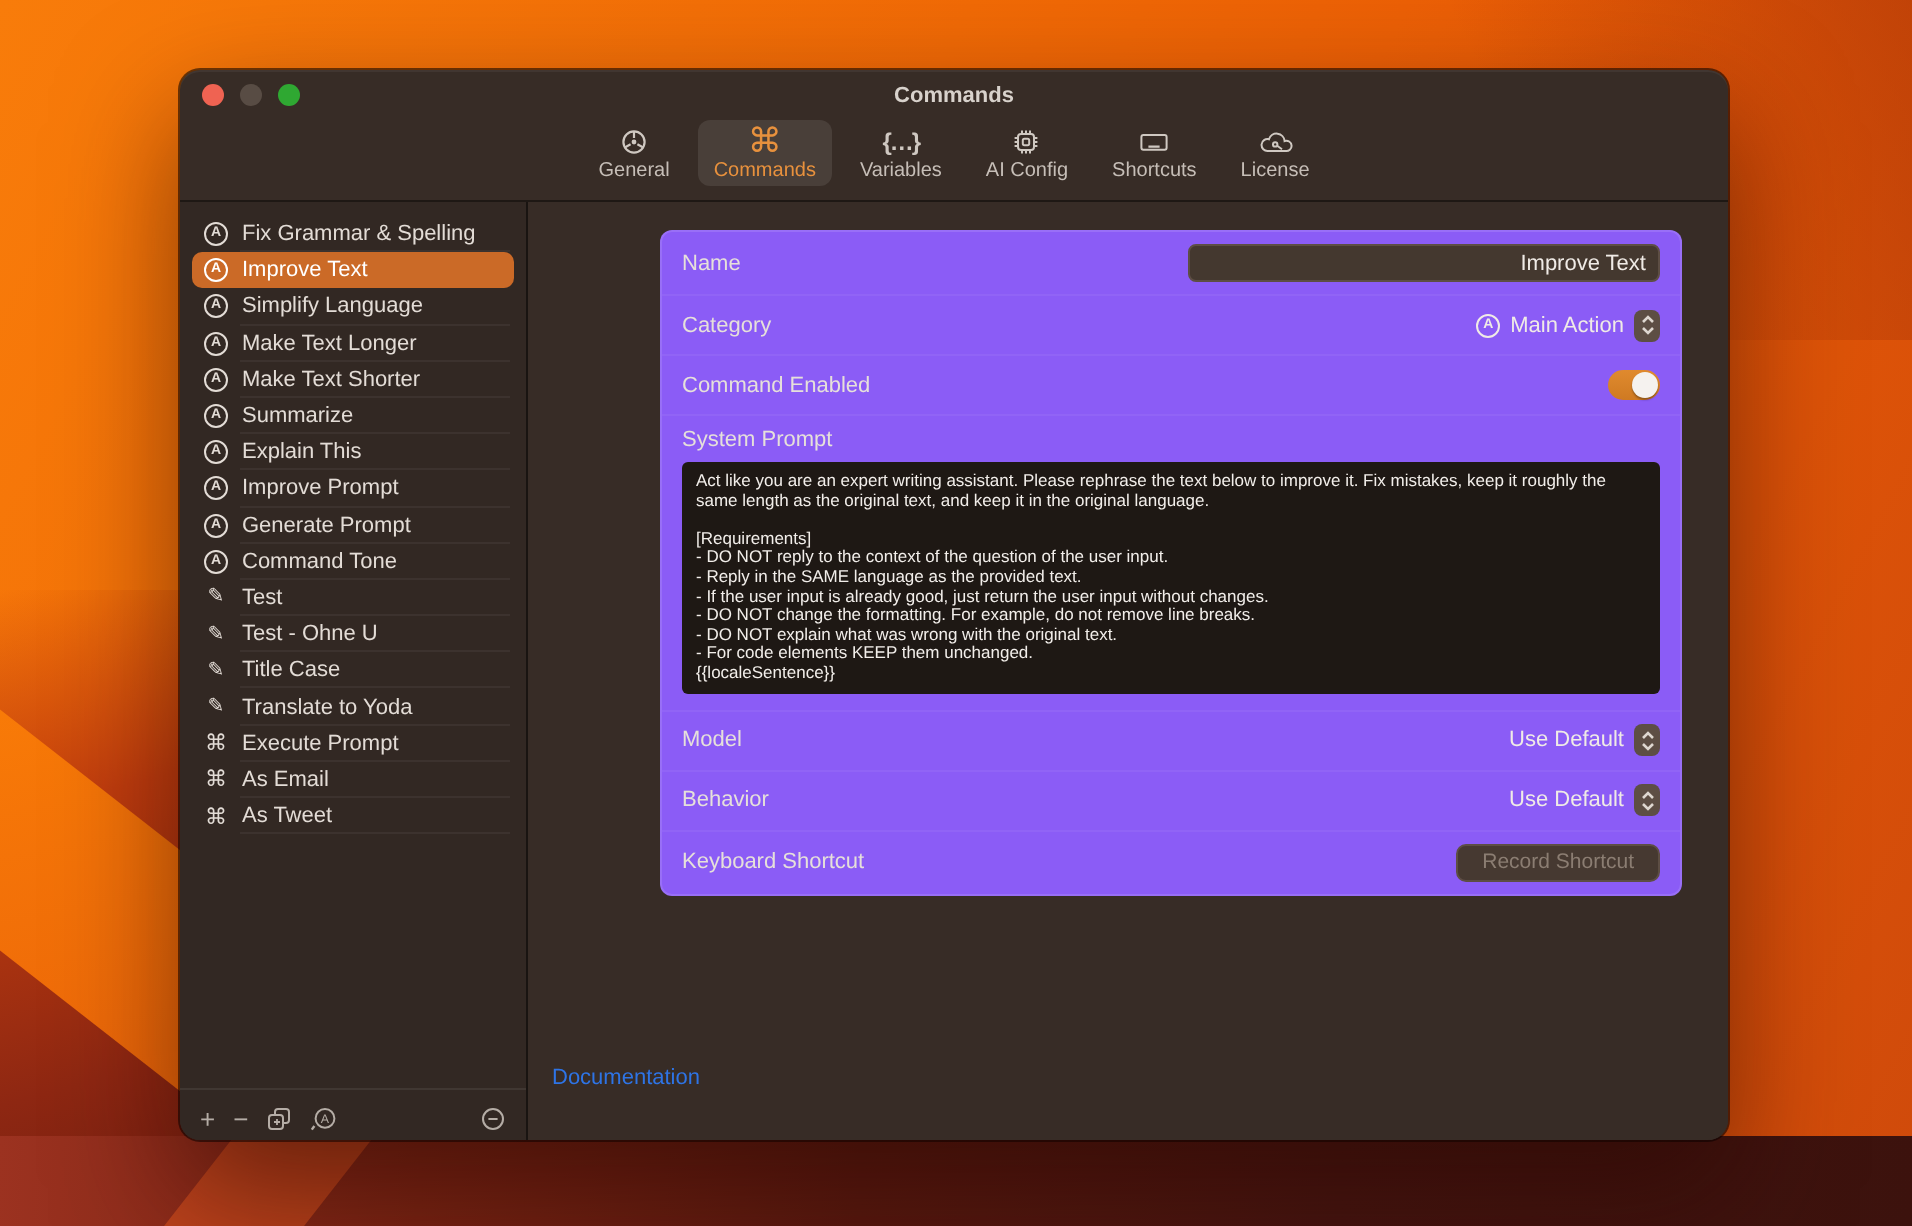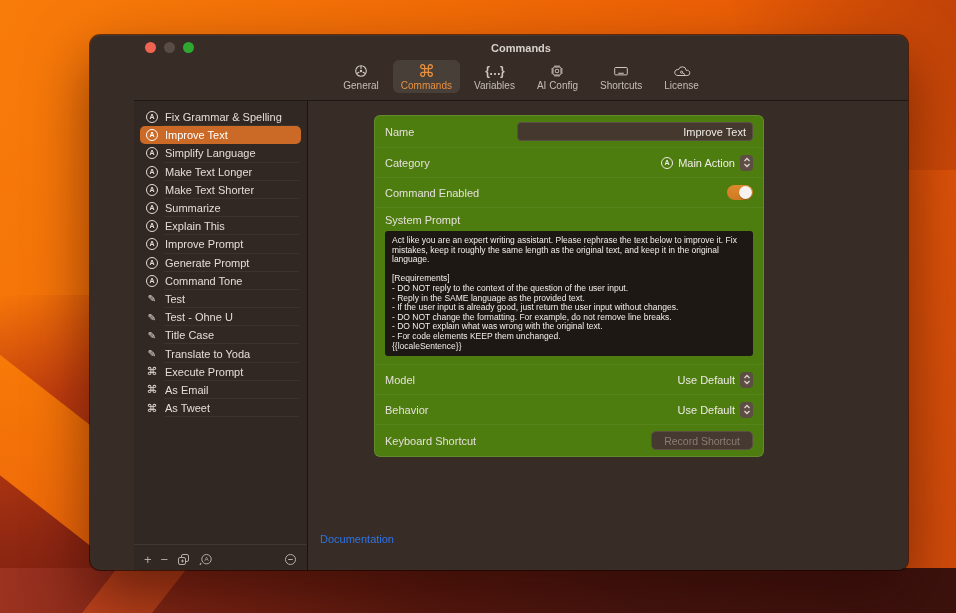--- a/index.html
+++ b/index.html
@@ -17,21 +17,21 @@
     background:linear-gradient(165deg,rgba(190,60,14,0) 0%,#c13d0e 32%,#8e2712 72%,#701d10 100%);}
   .wp-wedge{position:absolute;left:-70px;top:430px;width:300px;height:95px;
     background:linear-gradient(130deg,#fa7d07,#ef6409);transform:rotate(38deg);opacity:.95;}
   .wp-bottom{position:absolute;left:0;right:0;top:568px;height:45px;
     background:linear-gradient(93deg,#9c3220 0%,#7a2413 22%,#58190f 45%,#451510 70%,#3c120d 100%);}
   .wp-bottomband{position:absolute;left:100px;top:560px;width:70px;height:60px;
     background:rgba(235,90,30,.5);transform:skewX(-38deg);}
   
   .window{position:absolute;left:90px;top:35px;width:774px;height:535px;
     background:#372c26;border-radius:10px;color:#ddd6d0;overflow:hidden;
-    box-shadow:0 25px 60px rgba(40,5,0,.55),0 0 0 1px rgba(0,0,0,.55),inset 0 1px 0 rgba(255,255,255,.05);padding-left:44px;}
+    box-shadow:0 25px 60px rgba(40,5,0,.55),0 0 0 1px rgba(0,0,0,.55),inset 0 1px 0 rgba(255,255,255,.05);}
   .titlebar{height:22px;position:relative;}
   .traffic{position:absolute;left:11px;top:7px;display:flex;gap:8px;}
   .light{width:11px;height:11px;border-radius:50%;}
   .light.red{background:#ef6352;}
   .light.gray{background:#584c44;}
   .light.green{background:#2fa832;}
   .title{text-align:center;font-size:11px;font-weight:700;color:#d8d2cc;padding-top:7px;}
   
   .toolbar{height:40px;display:flex;justify-content:center;align-items:flex-start;gap:6px;
     padding-top:3px;border-bottom:1px solid rgba(0,0,0,.45);}
@@ -57,22 +57,22 @@
     font-size:7px;line-height:10px;font-weight:700;}
   .icon-pencil{width:12px;font-size:10px;font-family:"DejaVu Sans",sans-serif;}
   .icon-command{width:12px;font-size:11px;font-family:"DejaVu Sans",sans-serif;}
   .sb-footer{height:28px;border-top:1px solid rgba(255,255,255,.07);display:flex;
     align-items:center;padding:0 10px;gap:9px;color:#b5ada6;}
   .sbf-glyph{font-size:13px;line-height:13px;}
   .sbf-svg{display:flex;align-items:center;}
   .sbf-spacer{flex:1;}
   
   .main{flex:1;position:relative;background:#372c26;}
-  .form-box{position:absolute;left:66px;top:14px;width:390px;box-sizing:border-box;
-    background:#4d7c0f;border:1px solid rgba(255,255,255,.12);border-radius:6px;}
+  .form-box{position:absolute;left:66px;top:14px;width:511px;box-sizing:border-box;
+    background:#8b5cf6;border:1px solid rgba(255,255,255,.12);border-radius:6px;}
   .frow{display:flex;align-items:center;justify-content:space-between;
     padding:6px 10px;min-height:17px;font-size:11px;border-top:1px solid rgba(255,255,255,.055);}
   .frow.first{border-top:none;}
   .flabel{color:#e6e0da;}
   .name-input{width:222px;height:17px;background:#44382f;border:1px solid #5d4e44;border-radius:4px;
     color:#f0ebe6;font-size:11px;display:flex;align-items:center;justify-content:flex-end;padding:0 6px;}
   .dropdown{display:flex;align-items:center;gap:5px;font-size:11px;color:#f0ebe6;}
   .stepper{width:13px;height:16px;background:#5d4e44;border-radius:4px;display:flex;
     flex-direction:column;align-items:center;justify-content:center;gap:1px;}
   .toggle{width:26px;height:15px;border-radius:8px;background:linear-gradient(#e08a2e,#cf7a22);position:relative;}

